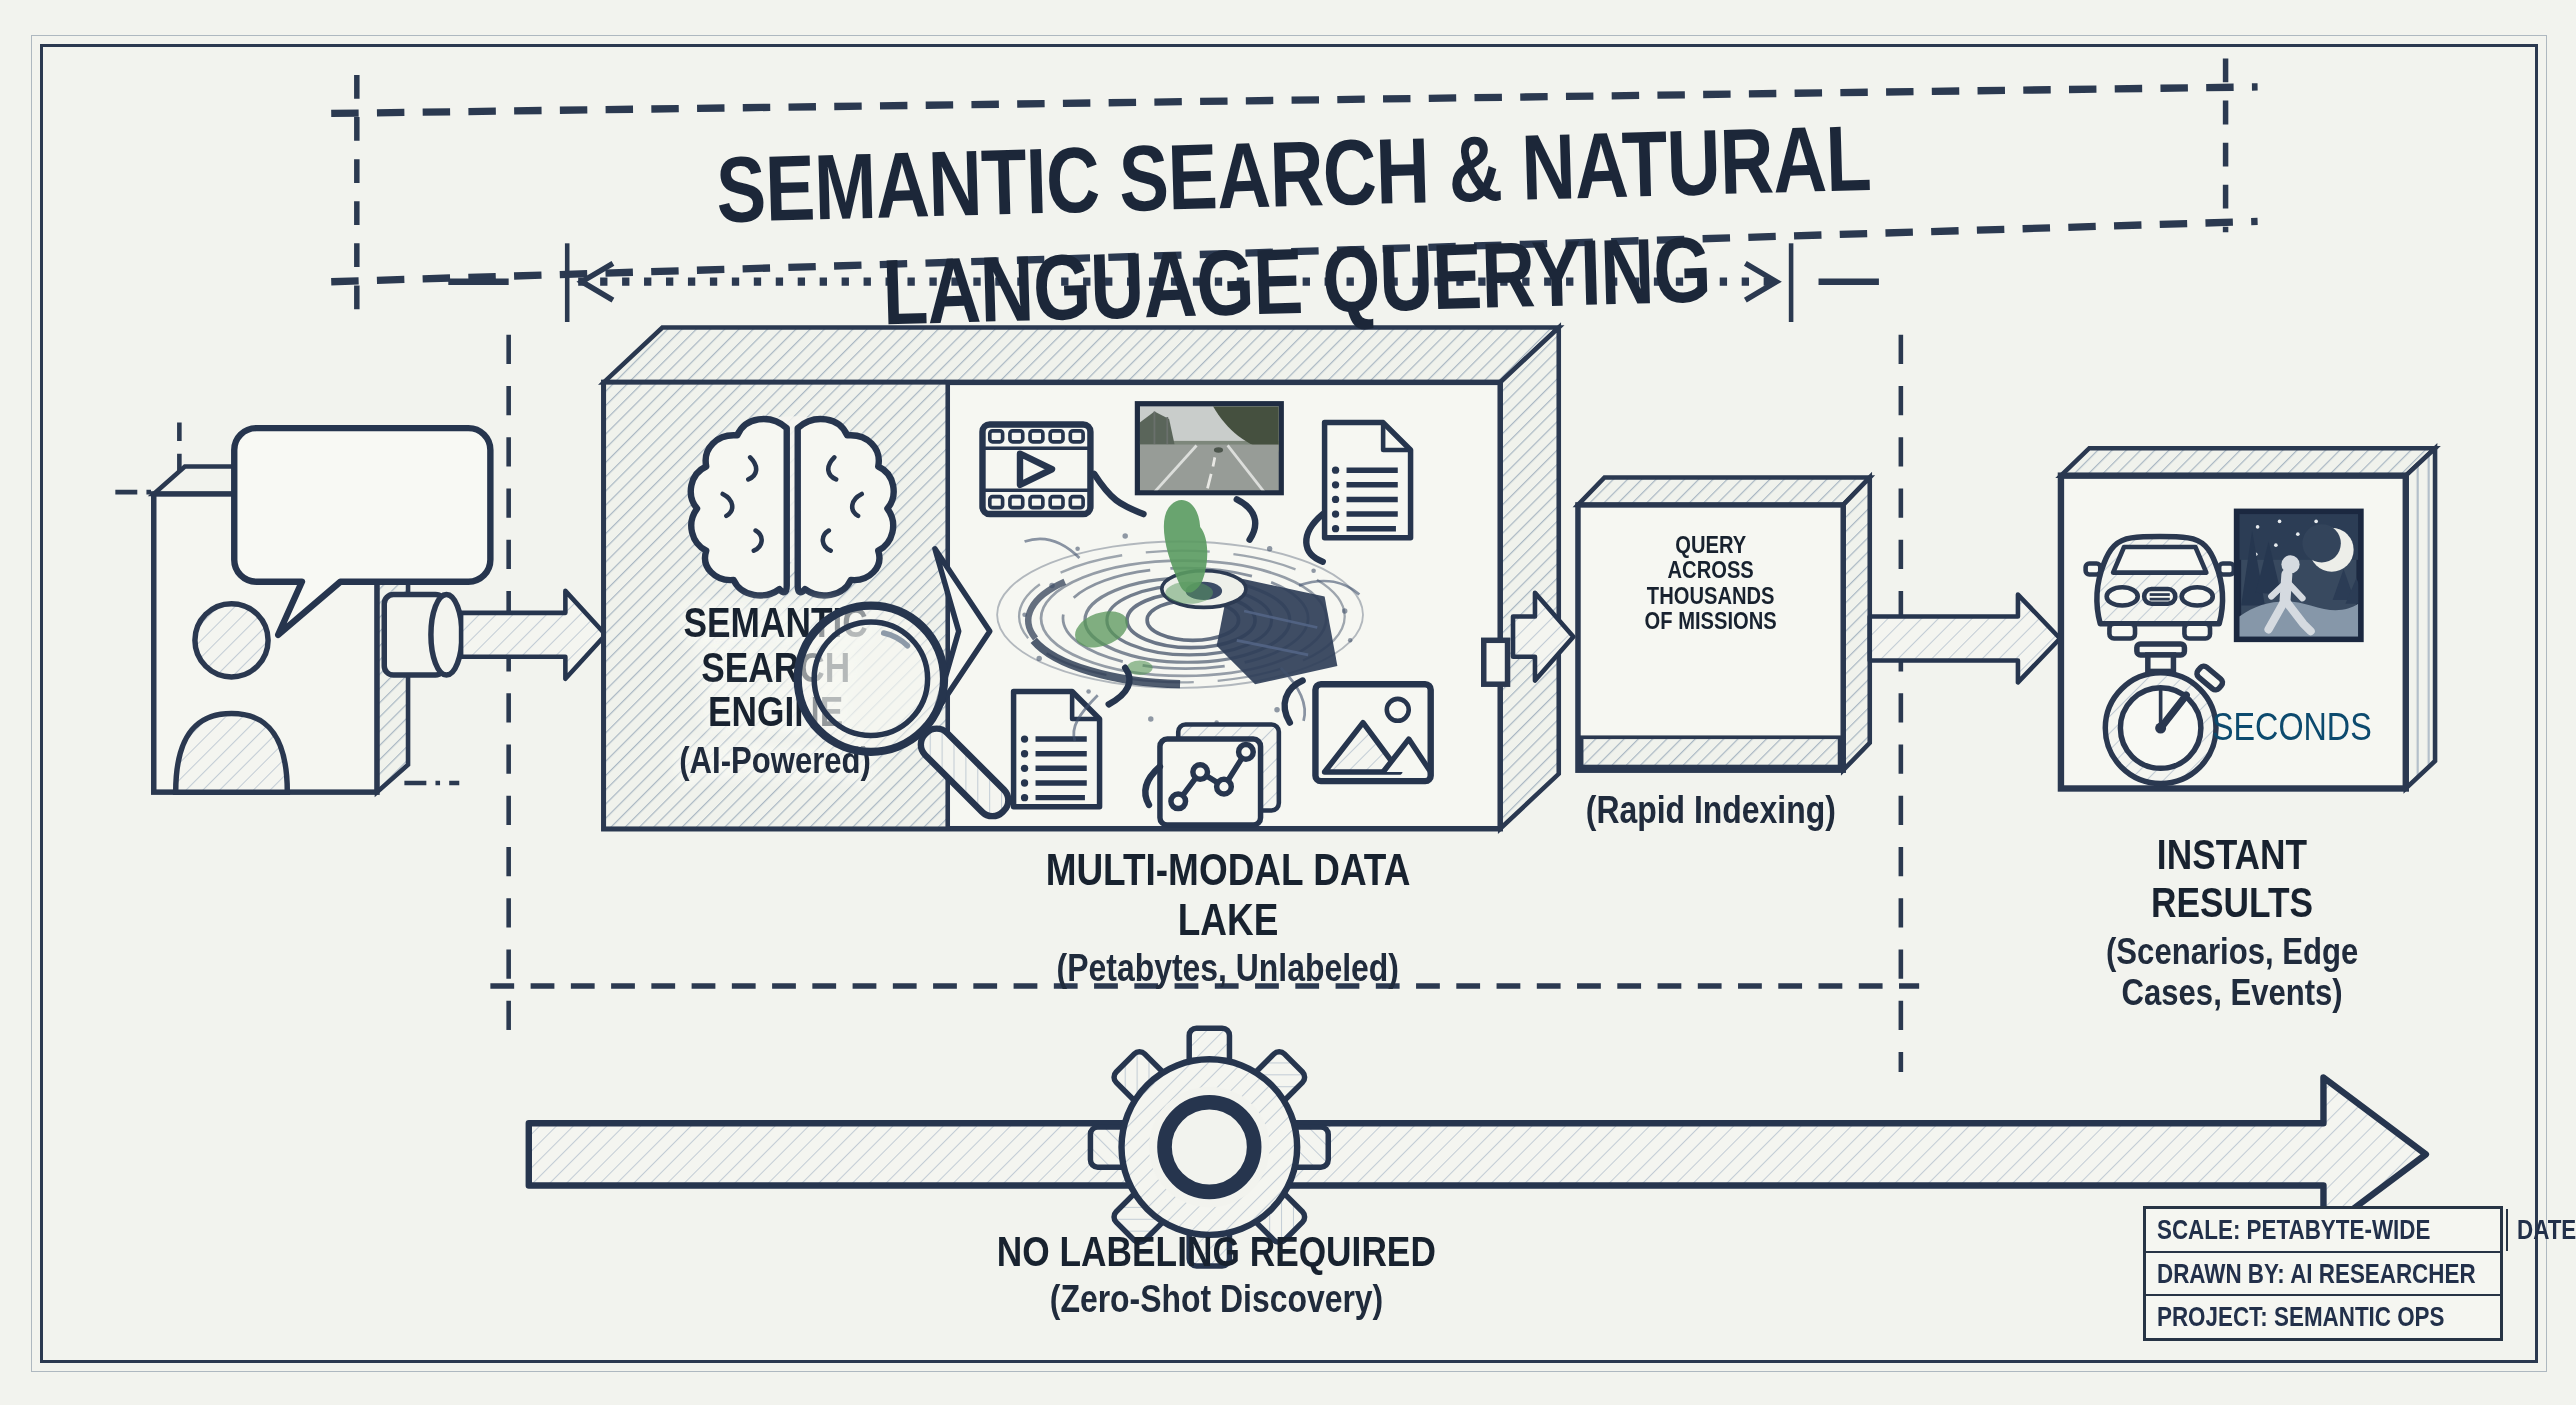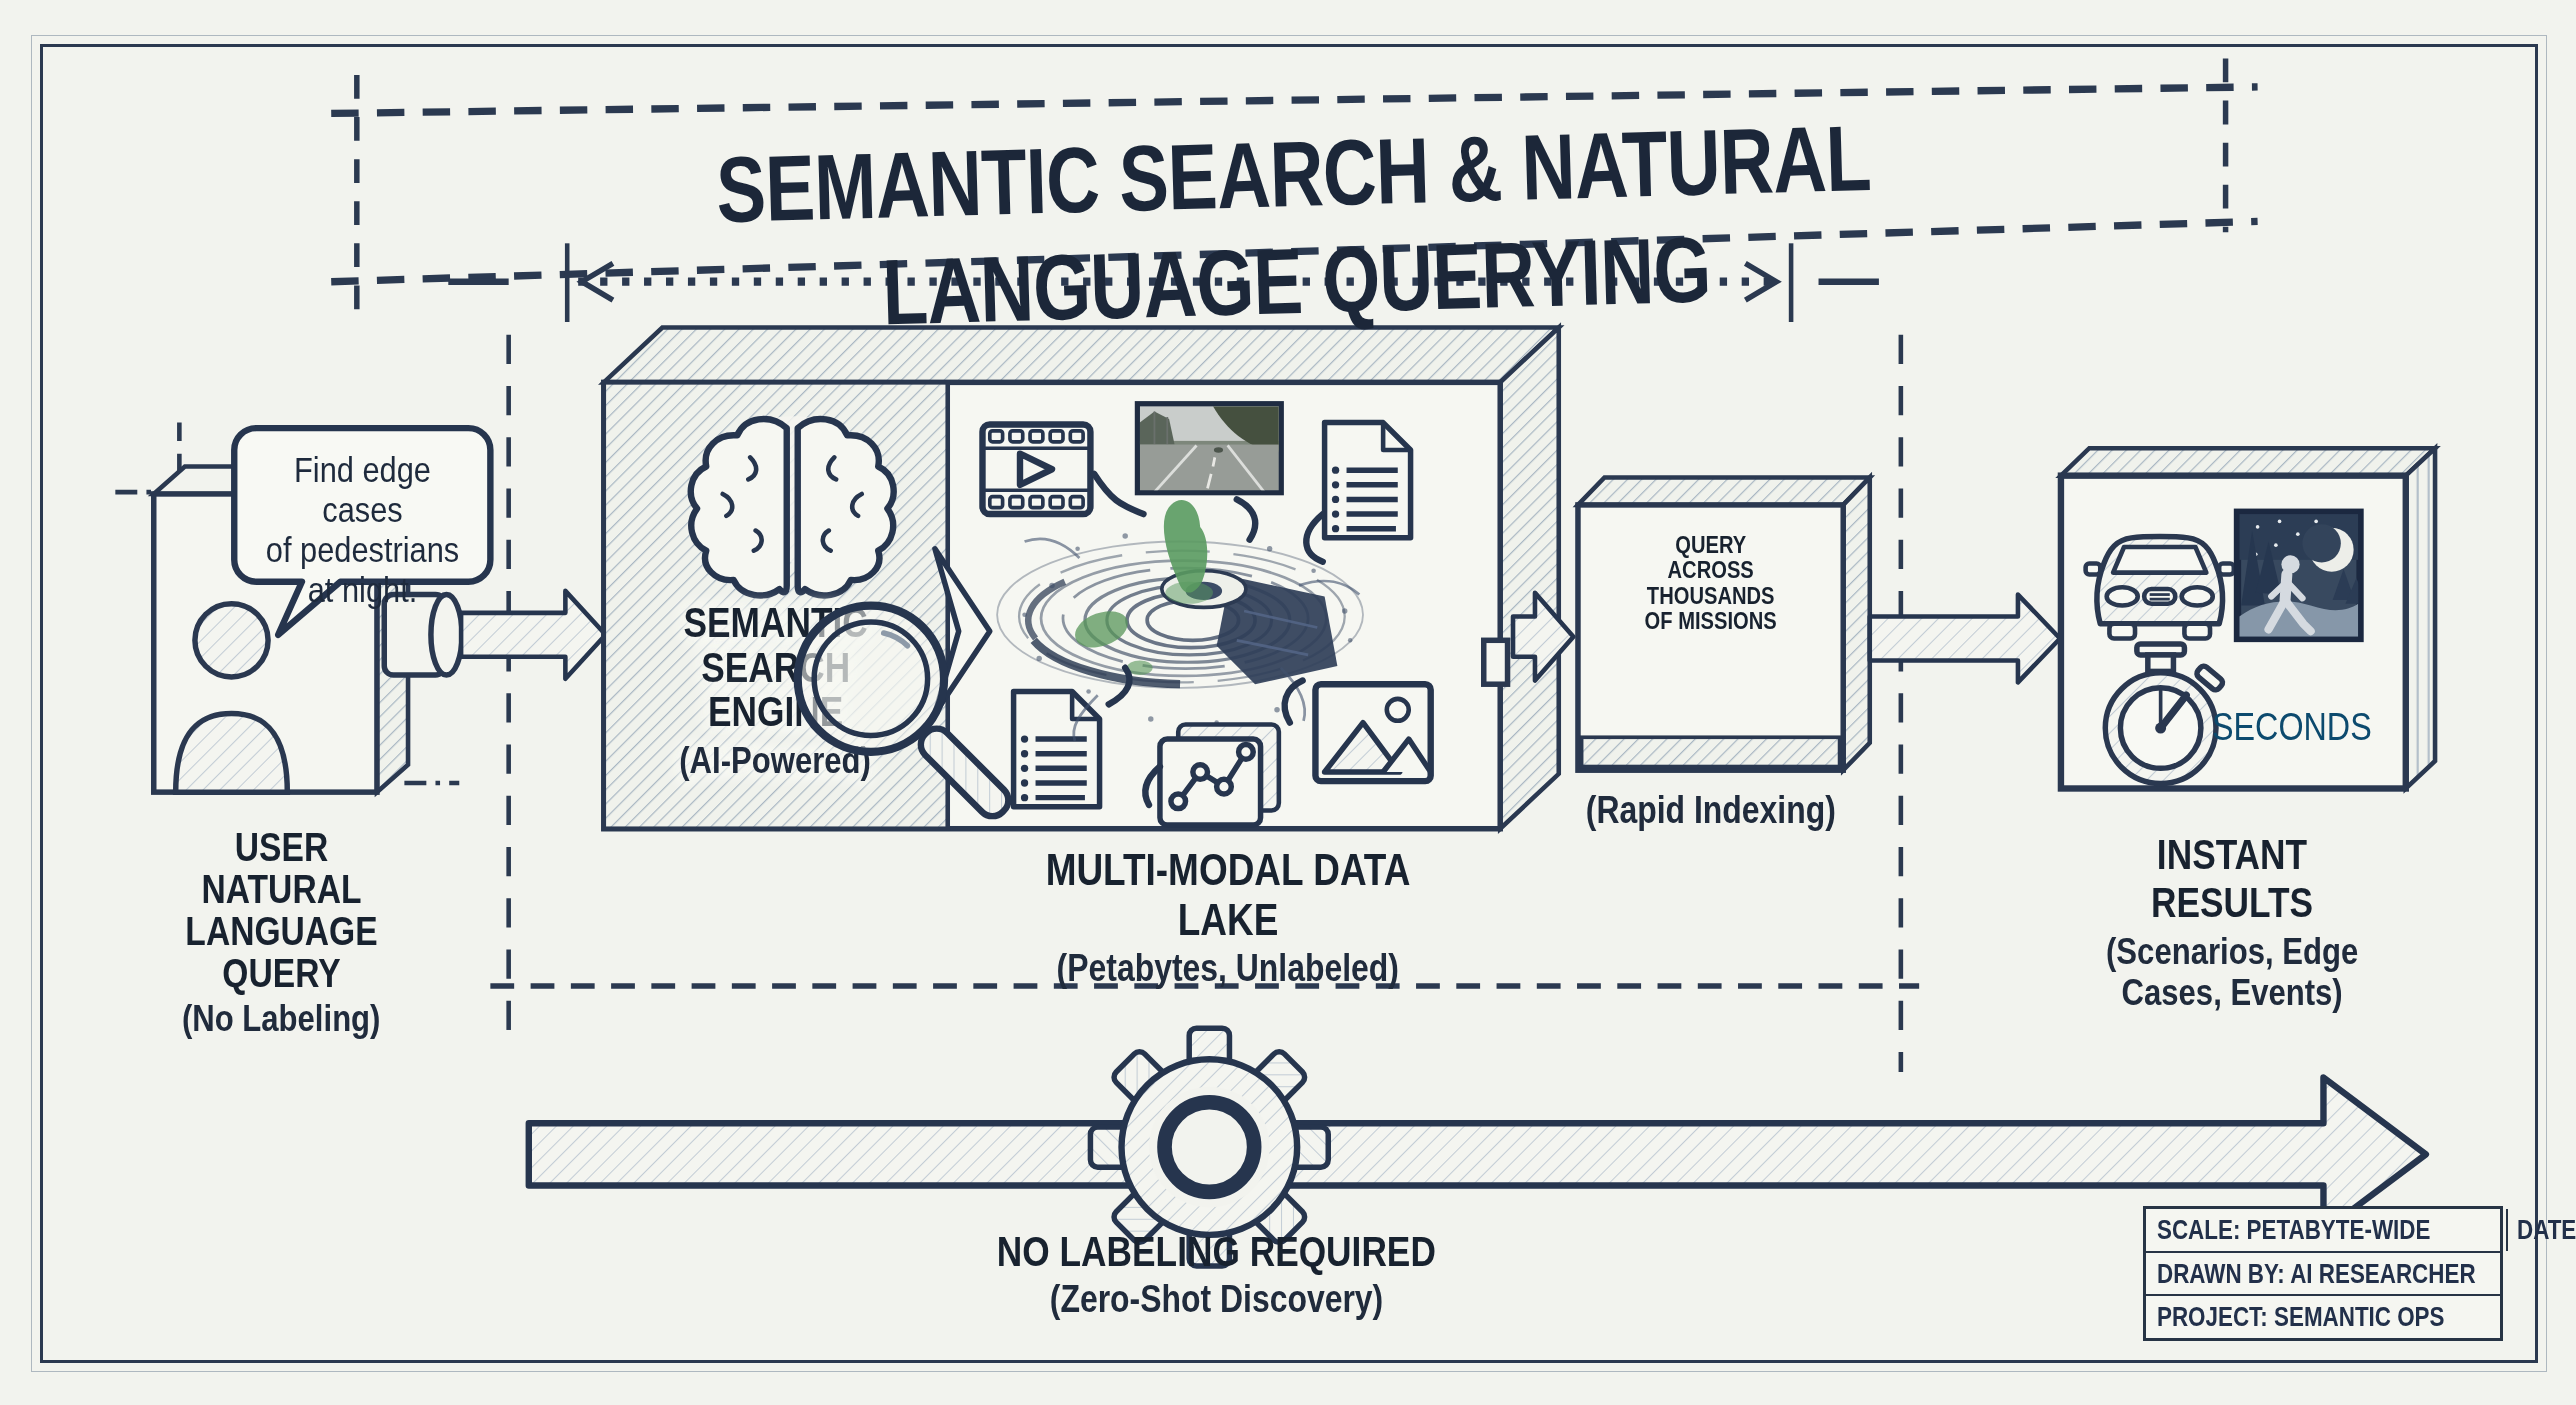--- a/index.html
+++ b/index.html
@@ -339,36 +339,21 @@
       <circle cx="952" cy="742" r="80" fill="rgba(247,248,243,0.55)" stroke="#26354e" stroke-width="9"></circle>
       <circle cx="952" cy="742" r="62" fill="rgba(247,248,243,0.35)" stroke="#26354e" stroke-width="6"></circle>
       <path d="M992,706 A52,52 0 0 0 966,692" fill="none" stroke="#8d9aa8" stroke-width="6" stroke-linecap="round"></path>
     </g>
   </svg>
 
   <div class="txt h-title" style="left:348px;top:121px;width:1894px;transform:rotate(-1.6deg);">
     <span class="cx" style="transform:scaleX(.8);">SEMANTIC SEARCH &amp; NATURAL LANGUAGE QUERYING</span>
   </div>
 
-  <div class="txt" style="left:240px;top:450px;width:245px;font-size:35px;line-height:1.14;font-weight:400;color:#1e2a3c;">
-    <span class="cx" style="transform:scaleX(.88);">Find edge cases
-of pedestrians
-at night.</span>
-  </div>
-
-  <div class="txt" style="left:101px;top:826px;width:361px;">
-    <div class="lbl" style="font-size:40px;line-height:1.05;">
-      <span class="cx">USER
-NATURAL
-LANGUAGE QUERY</span>
-    </div>
-    <div class="sub" style="font-size:37px;margin-top:3.7px;">
-      <span class="cx">(No Labeling)</span>
-    </div>
-  </div>
+
 
   <div class="txt" style="left:607px;top:601px;width:337px;">
     <div class="lbl halo" style="font-size:42px;line-height:1.06;">
       <span class="cx">SEMANTIC
 SEARCH
 ENGINE</span>
     </div>
     <div class="sub halo" style="font-size:37px;margin-top:5.5px;">
       <span class="cx">(AI-Powered)</span>
     </div>

